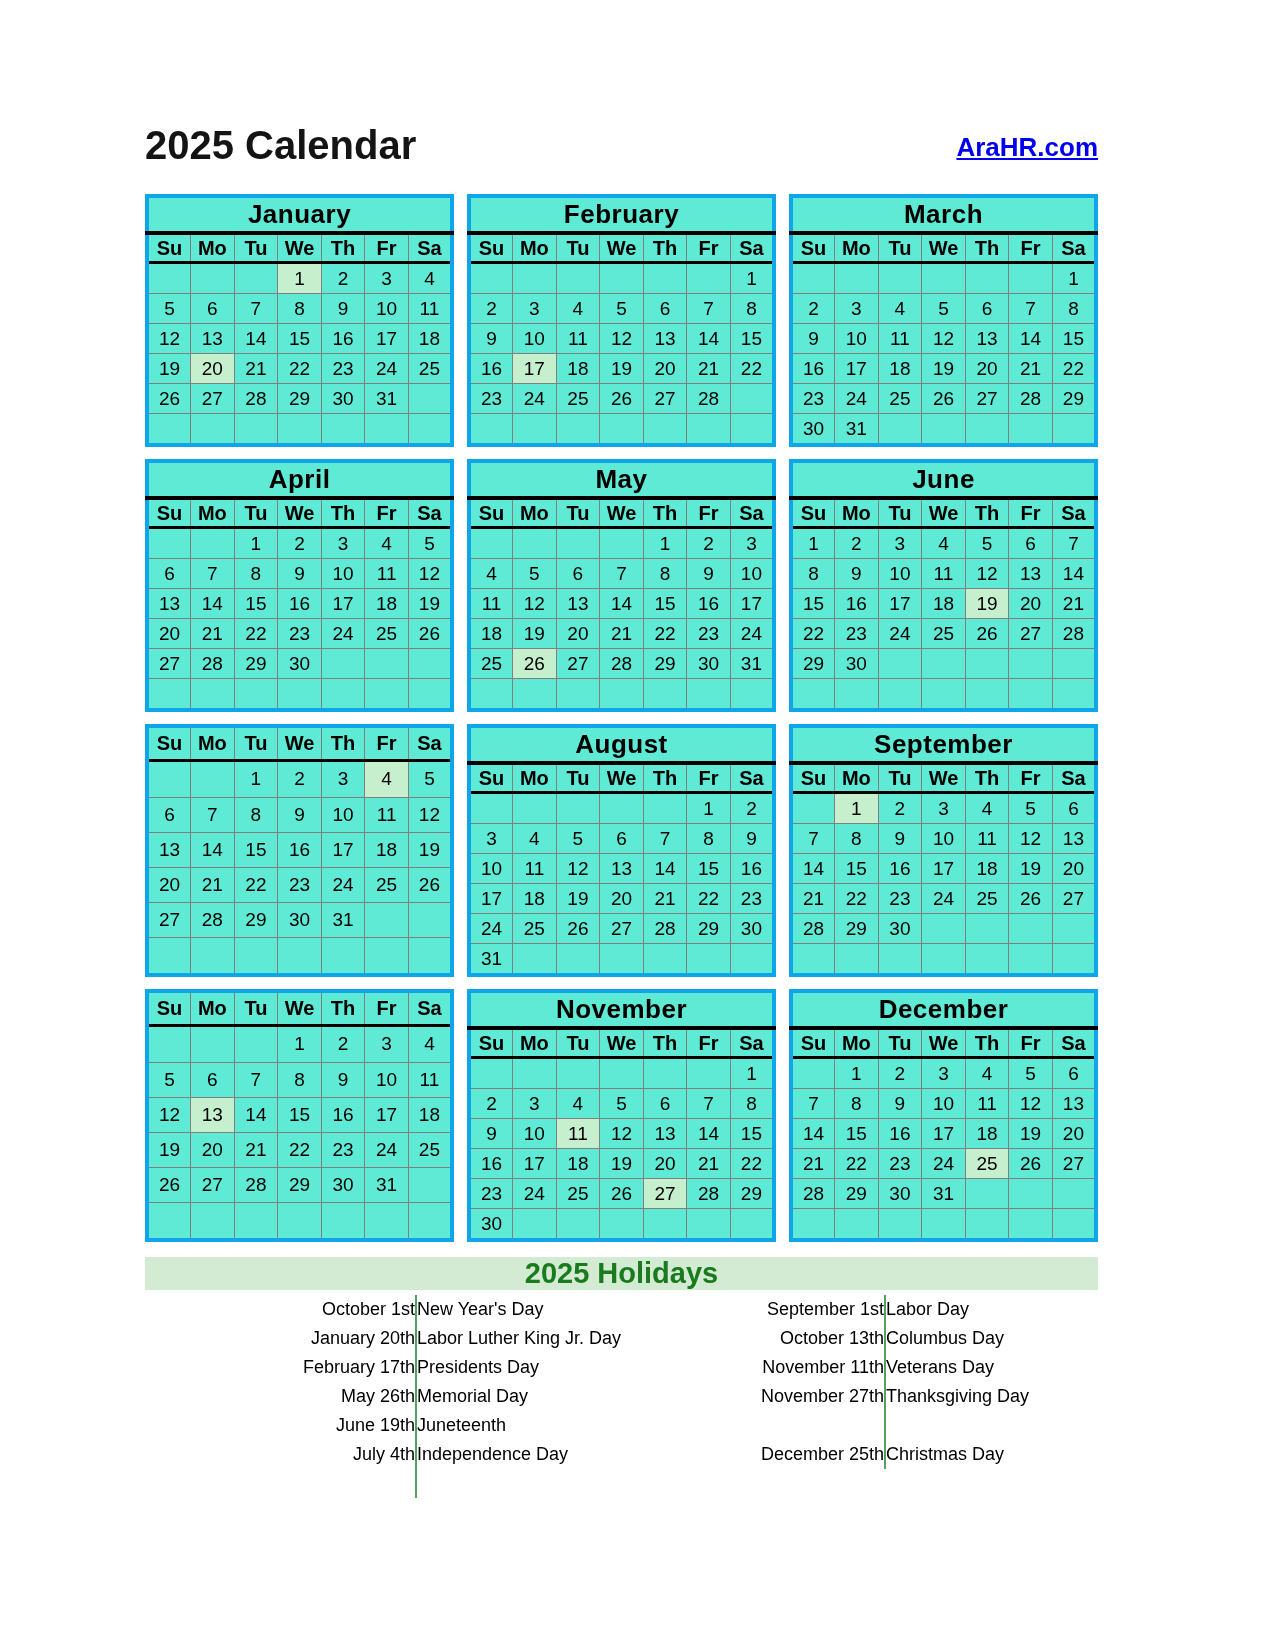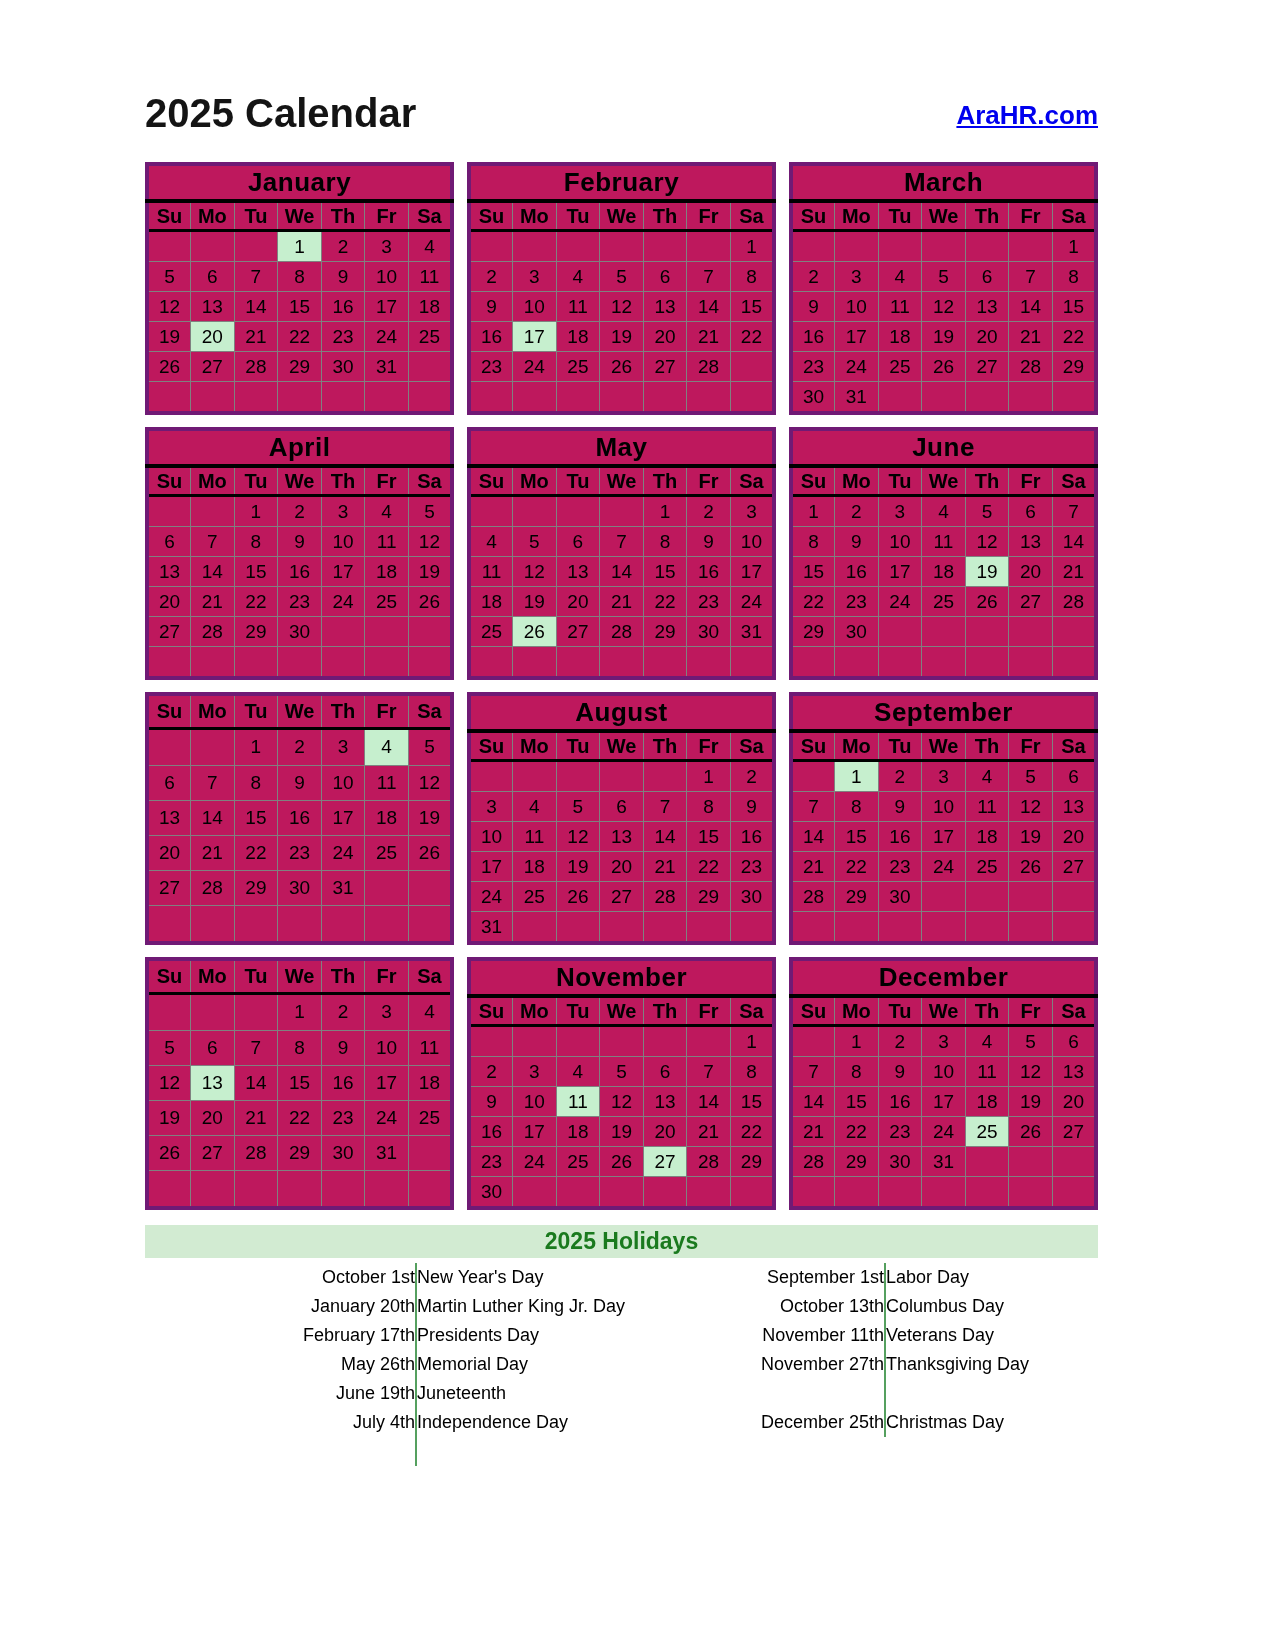--- a/index.html
+++ b/index.html
@@ -2,46 +2,46 @@
 <html style="--hl: #c6efce; --banner: #d2ebd2; --bannertext: #1a7a1e; --divider: #55a05f; --link: #0000ee;"><head>
 <meta charset="utf-8">
 <style>
   html,body{margin:0;padding:0;background:#ffffff;}
   body{
     width:1275px;height:1650px;position:relative;
     font-family:"Liberation Sans", sans-serif;color:#000;
   }
   .content{width:953px;margin-left:145px;}
   
-  .hdr{display:flex;justify-content:space-between;align-items:flex-end;padding-top:83px;height:52px;}
+  .hdr{display:flex;justify-content:space-between;align-items:flex-end;padding-top:83px;height:52px;margin-top:32px;}
   .hdr h1{margin:0;font-size:40px;font-weight:bold;color:#141414;letter-spacing:0px;line-height:1.1;}
   .hdr a{font-size:26px;color:var(--link,#0000EE);text-decoration:underline;margin-bottom:4px;font-weight:700;}
   
   #months-grid{display:grid;grid-template-columns:repeat(3,1fr);column-gap:13px;row-gap:12px;margin-top:27px;}
-  table.month{width:100%;border-collapse:collapse;border:4px solid #701a75;table-layout:fixed;background:#be185d;}
+  table.month{width:100%;border-collapse:collapse;border:4px solid #0ea5e9;table-layout:fixed;background:#5eead4;}
   td.mtitle{
     height:30px;text-align:center;font-weight:bold;font-size:26px;
     border-bottom:4px solid #000;letter-spacing:.5px;
   }
   tr.wdrow td{
     height:24px;text-align:center;font-weight:bold;font-size:20px;
     border-bottom:3px solid #000;border-left:1px solid #808080;
   }
   tr.wdrow td:first-child{border-left:none;}
   tr.wk td{
     height:27px;text-align:center;font-size:19px;
     border:1px solid #808080;
   }
   td.hl{background:var(--hl,#c6efce);}
   
   .holidays{margin-top:15px;}
   .hbanner{
     height:33px;background:var(--banner,#d2ebd2);
     display:flex;align-items:center;justify-content:center;
-    font-size:23px;font-weight:bold;color:var(--bannertext,#1a7a1e);
+    font-size:29px;font-weight:bold;color:var(--bannertext,#1a7a1e);
   }
   #holidays-table{width:100%;border-collapse:collapse;table-layout:fixed;margin-top:5px;font-size:18px;}
   #holidays-table td{height:29px;padding:0;vertical-align:middle;}
   #holidays-table td:nth-child(1){width:270px;}
   #holidays-table td:nth-child(2){width:292px;margin-left:35px;}
   #holidays-table td:nth-child(3){width:175px;}
   #holidays-table td:nth-child(4){width:216px;margin-top:24px;}
   td.hdate{text-align:right;padding-right:11px;}
   td.hname{text-align:left;padding-left:11px;}
   td.hdiv{border-left:2px solid var(--divider,#55a05f);}
@@ -899,21 +899,21 @@
     <table id="holidays-table">
         <tbody>
           <tr>
             <td class="hdate">October 1st</td>
             <td class="hname hdiv">New Year's Day</td>
             <td class="hdate">September 1st</td>
             <td class="hname hdiv">Labor Day</td>
           </tr>
           <tr>
             <td class="hdate">January 20th</td>
-            <td class="hname hdiv">Martin Luther King Jr. Day</td>
+            <td class="hname hdiv">Labor Luther King Jr. Day</td>
             <td class="hdate">October 13th</td>
             <td class="hname hdiv">Columbus Day</td>
           </tr>
           <tr>
             <td class="hdate">February 17th</td>
             <td class="hname hdiv">Presidents Day</td>
             <td class="hdate">November 11th</td>
             <td class="hname hdiv">Veterans Day</td>
           </tr>
           <tr>

